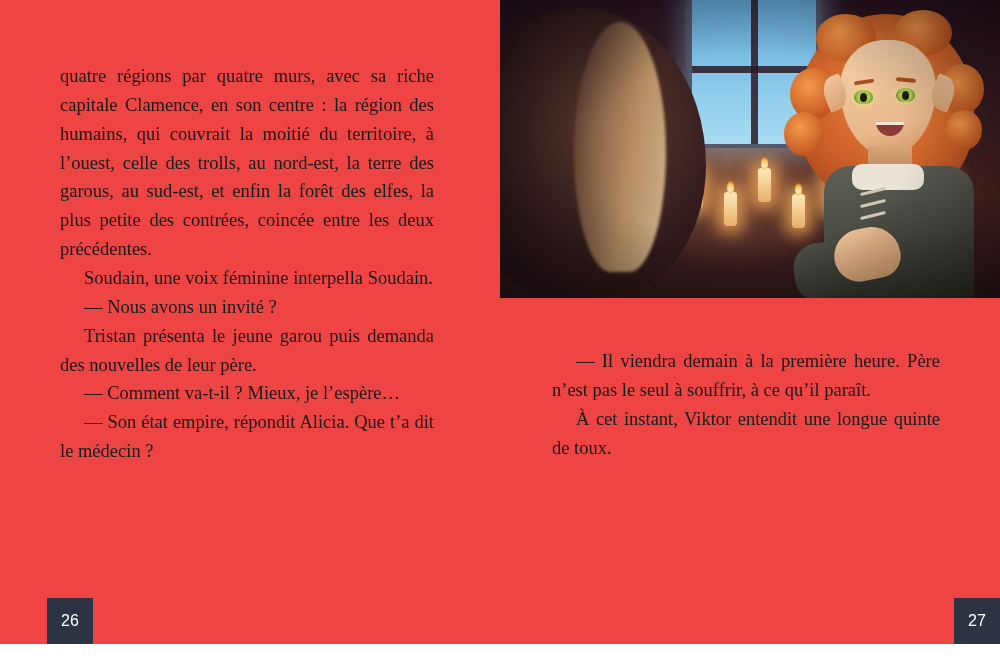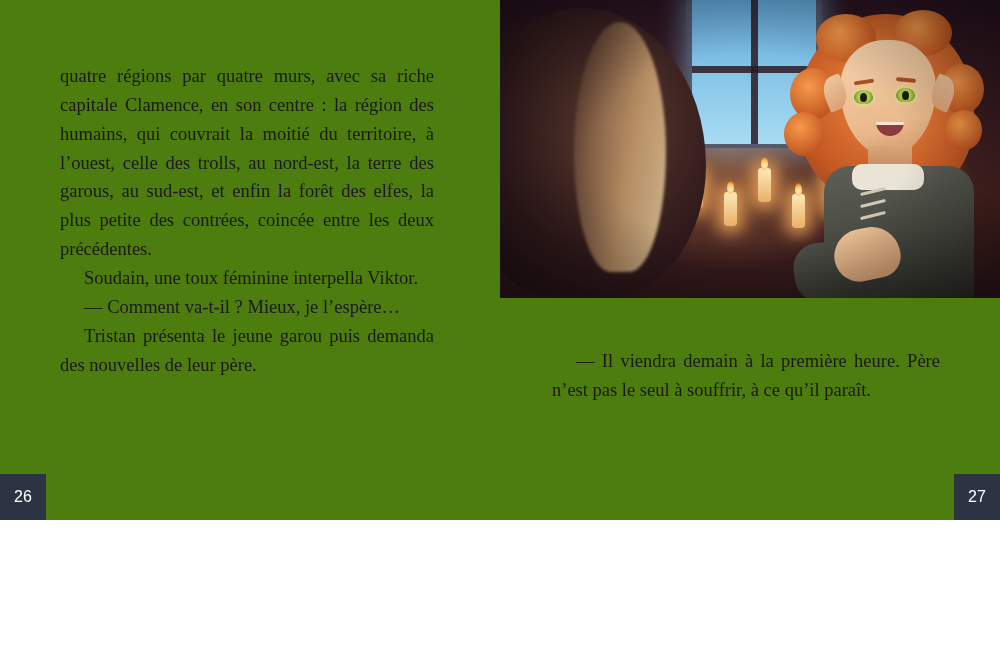--- a/index.html
+++ b/index.html
@@ -15,23 +15,23 @@
   }
   .spread {
     position: relative;
     width: 1000px;
     height: 660px;
     display: flex;
   }
   .page {
     position: relative;
     width: 500px;
-    height: 520px;
+    height: 644px;
     box-sizing: border-box;
-    background: #4d7c0f;
+    background: #ef4444;
   }
   .page-left {
     padding: 62px 66px 0 60px;
   }
   .page-right {
     padding: 0;
   }
 
   
   .body-text {
@@ -296,39 +296,42 @@
     bottom: 0;
     width: 46px;
     height: 46px;
     background: #2c3444;
     color: #ffffff;
     font-family: "Liberation Sans", sans-serif;
     font-size: 16px;
     display: flex;
     align-items: center;
     justify-content: center;
+    margin-left: 47px;
   }
   .folio-left { left: 0; }
   .folio-right { right: 0; }
 
   .right-text-block {
     padding-top: 20px;
   }
 </style>
 </head>
 <body>
 
 <div class="spread">
 
   <div class="page page-left">
     <div class="body-text">
       <p>quatre régions par quatre murs, avec sa riche capitale Clamence, en son centre : la région des humains, qui couvrait la moitié du territoire, à l’ouest, celle des trolls, au nord-est, la terre des garous, au sud-est, et enfin la forêt des elfes, la plus petite des contrées, coincée entre les deux précédentes.</p>
-      <p class="indent">Soudain, une toux féminine interpella Viktor.</p>
+      <p class="indent">Soudain, une voix féminine interpella Soudain.</p>
+      <p class="indent">— Nous avons un invité ?</p>
+      <p class="indent">Tristan présenta le jeune garou puis demanda des nouvelles de leur père.</p>
       <p class="indent">— Comment va-t-il ? Mieux, je l’espère…</p>
-      <p class="indent">Tristan présenta le jeune garou puis demanda des nouvelles de leur père.</p>
+      <p class="indent">— Son état empire, répondit Alicia. Que t’a dit le médecin ?</p>
     </div>
     <div class="folio folio-left">26</div>
   </div>
 
   <div class="page page-right">
 
     <div class="illustration">
       <div class="ill-bg"></div>
 
       <div class="window-frame"></div>
@@ -397,19 +400,20 @@
         <div class="arm"></div>
         <div class="hand"></div>
       </div>
 
       <div class="vignette"></div>
     </div>
 
     <div class="right-col right-text-block">
       <div class="body-text">
         <p class="indent">— Il viendra demain à la première heure. Père n’est pas le seul à souffrir, à ce qu’il paraît.</p>
+        <p class="indent">À cet instant, Viktor entendit une longue quinte de toux.</p>
       </div>
     </div>
 
     <div class="folio folio-right">27</div>
   </div>
 
 </div>
 
 </body></html>

